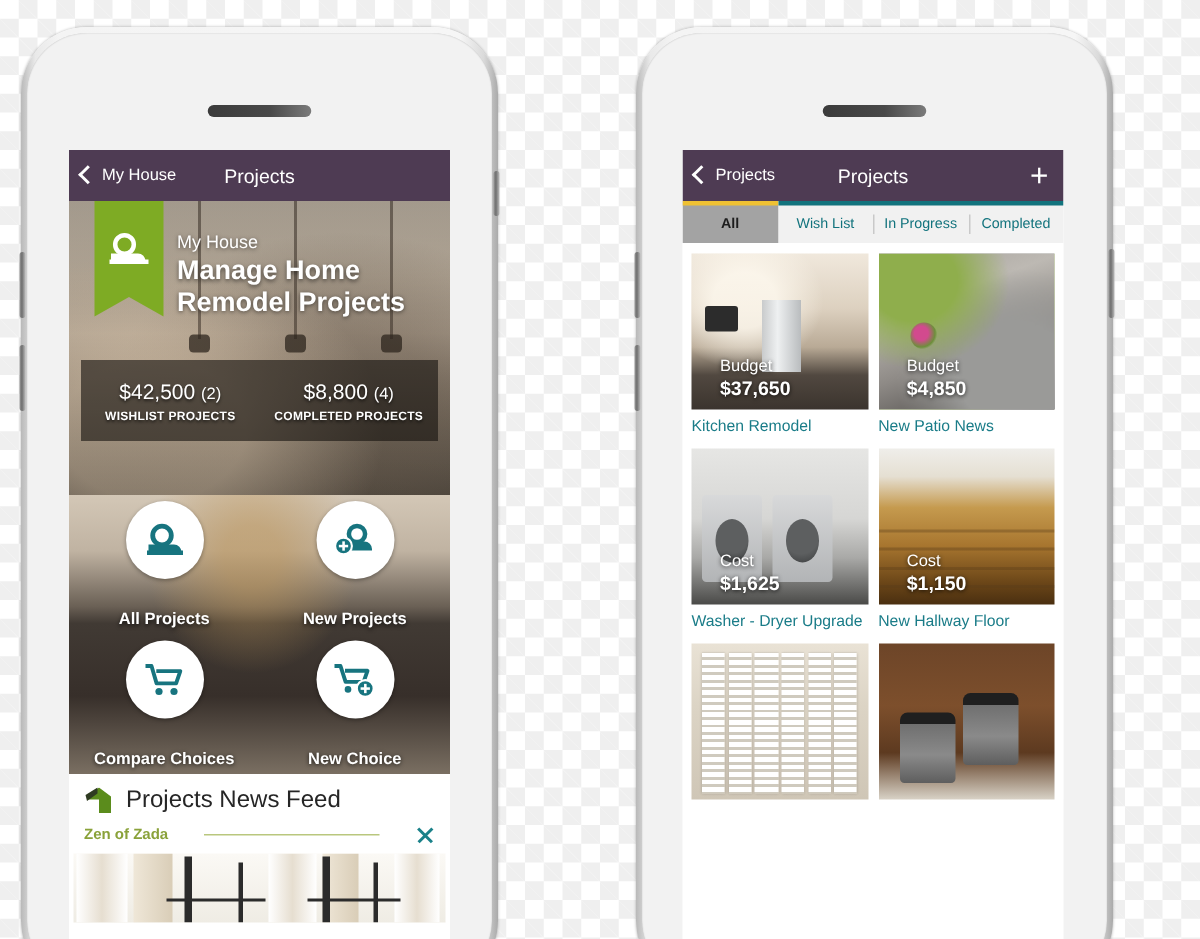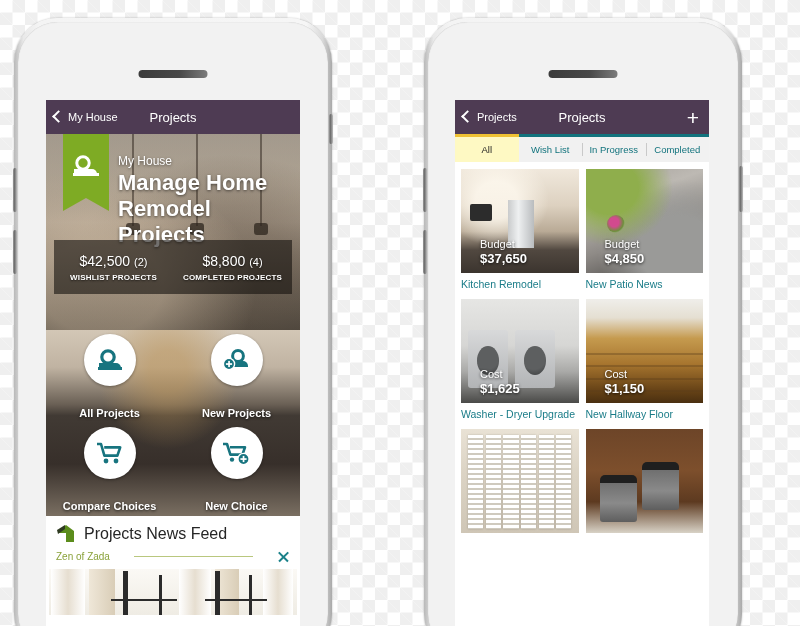--- a/index.html
+++ b/index.html
@@ -54,21 +54,21 @@
   .pendant::after{content:"";position:absolute;bottom:-9px;left:-6px;width:14px;height:12px;border-radius:3px;
     background:rgba(45,38,30,.75);}
   .hero-scrim{position:absolute;inset:0;background:linear-gradient(180deg,rgba(40,34,28,.30),rgba(40,34,28,.06) 45%,rgba(30,26,20,.30));}
   .ribbon{position:absolute;left:17px;top:0;width:46px;height:64px;background:#7eab24;z-index:3;}
   .ribbon::after{content:"";position:absolute;bottom:-13px;left:0;width:0;height:0;
     border-left:23px solid #7eab24;border-right:23px solid #7eab24;border-bottom:13px solid transparent;}
   .ribbon svg{position:absolute;left:9px;top:20px;}
   .hero-text{position:absolute;left:72px;top:20px;right:8px;z-index:4;color:#fff;
     text-shadow:0 1px 3px rgba(0,0,0,.55);}
   .hero-kicker{font-size:12px;margin-bottom:2px;}
-  .hero-h1{font-size:22px;font-weight:bold;line-height:1.18;}
+  .hero-h1{font-size:18px;font-weight:bold;line-height:1.18;}
 
   .stats{position:absolute;left:8px;right:8px;top:106px;height:54px;display:flex;z-index:4;
     background:rgba(20,17,14,.60);}
   .stat{flex:1;display:flex;flex-direction:column;align-items:center;justify-content:center;color:#fff;}
   .stat-val{font-size:14px;text-shadow:0 1px 2px rgba(0,0,0,.6);text-align:center;}
   .stat-val small{font-size:11px;}
   .stat-lbl{font-size:8px;font-weight:bold;letter-spacing:.2px;margin-top:4px;text-shadow:0 1px 2px rgba(0,0,0,.6);}
 
   
   .actions{position:relative;height:186px;overflow:hidden;
@@ -80,38 +80,38 @@
   .act-grid{position:absolute;inset:0;display:grid;grid-template-columns:1fr 1fr;grid-template-rows:1fr 1fr;z-index:2;}
   .act{display:flex;flex-direction:column;align-items:center;justify-content:center;}
   .act-circle{width:52px;height:52px;border-radius:50%;background:#fff;display:flex;align-items:center;justify-content:center;
     box-shadow:0 1px 3px rgba(0,0,0,.35);}
   .act-label{margin-top:21px;color:#fff;font-size:11px;font-weight:bold;text-shadow:0 1px 3px rgba(0,0,0,.75);}
 
   
   .feed{background:#fff;height:auto;}
   .feed-head{display:flex;align-items:center;gap:8px;padding:9px 10px 7px 10px;}
   .feed-title{font-size:16px;color:#262626;}
-  .feed-sub{display:flex;align-items:center;gap:24px;padding:0 10px 6px 10px;}
+  .feed-sub{display:flex;align-items:center;gap:24px;padding:0 10px 6px 10px;font-weight:bold;}
   .feed-sub-txt{color:#8aa23a;font-size:10px;white-space:nowrap;}
   .feed-rule{flex:1;height:1px;background:#b9c77e;}
   .feed-x{width:13px;height:13px;position:relative;flex:0 0 auto;}
   .feed-x::before,.feed-x::after{content:"";position:absolute;left:0;top:6px;width:13px;height:1.6px;background:#1a8189;}
   .feed-x::before{transform:rotate(45deg);}
   .feed-x::after{transform:rotate(-45deg);}
   .feed-strip{height:46px;margin:0 3px;position:relative;overflow:hidden;
     background:linear-gradient(180deg,#fbf9f5,#efece4);}
   .curtain{position:absolute;top:0;bottom:0;background:linear-gradient(90deg,#ffffff,#e6ded0 50%,#ffffff);}
   .rod{position:absolute;background:#2b2b2b;}
 
   
   .tabs{display:flex;height:28px;background:#f1f1f1;}
   .tab{flex:1;display:flex;align-items:center;justify-content:center;font-size:9.5px;
     color:#12737d;background:#f1f1f1;border-top:3px solid #12737d;position:relative;}
   .tab + .tab::before{content:"";position:absolute;left:0;top:6px;bottom:6px;width:1px;background:#c9c9c9;}
-  .tab.active{color:#1d1d1d;font-weight:normal;background:#fef9c3;border-top-color:#efc133;}
+  .tab.active{color:#1d1d1d;font-weight:bold;background:#a3a3a3;border-top-color:#efc133;}
   .tab.active + .tab::before{background:transparent;}
 
   .cards{padding:7px 6px 0 6px;display:grid;grid-template-columns:1fr 1fr;gap:7px 7px;background:#fff;}
   .card{display:flex;flex-direction:column;}
   .thumb{position:relative;width:100%;height:104px;overflow:hidden;}
   .thumb-cap{position:absolute;left:19px;bottom:6px;color:#fff;text-shadow:0 1px 3px rgba(0,0,0,.8);line-height:1.2;}
   .cap-k{font-size:11px;}
   .cap-v{font-size:13px;font-weight:bold;}
   .card-title{margin-top:5px;font-size:10.5px;color:#1a7c88;line-height:1.32;}
 

